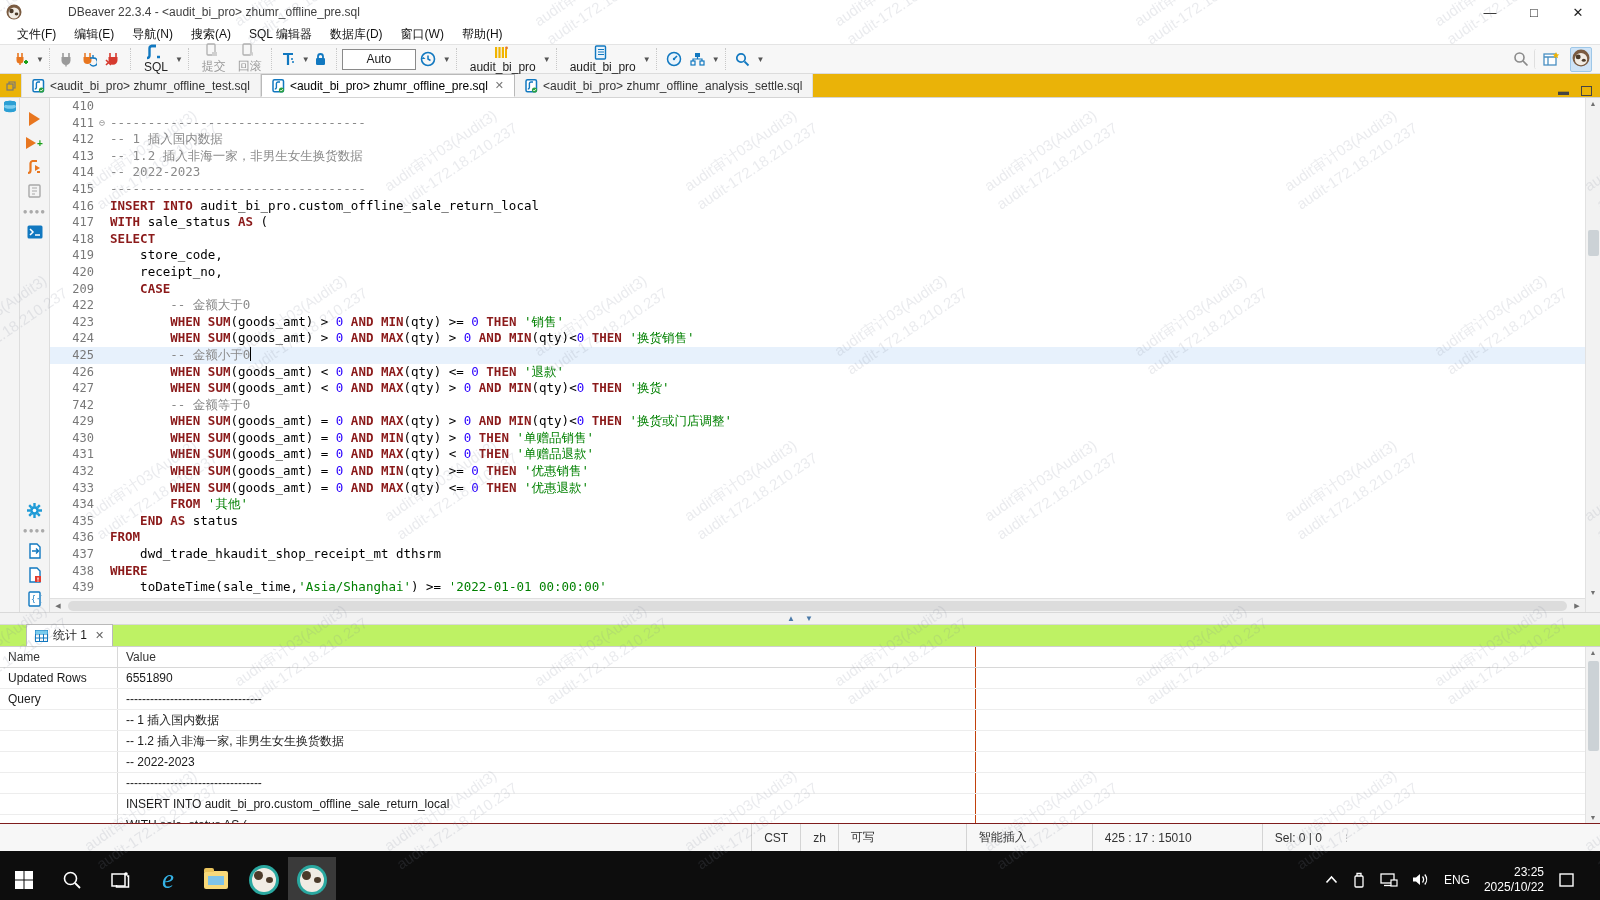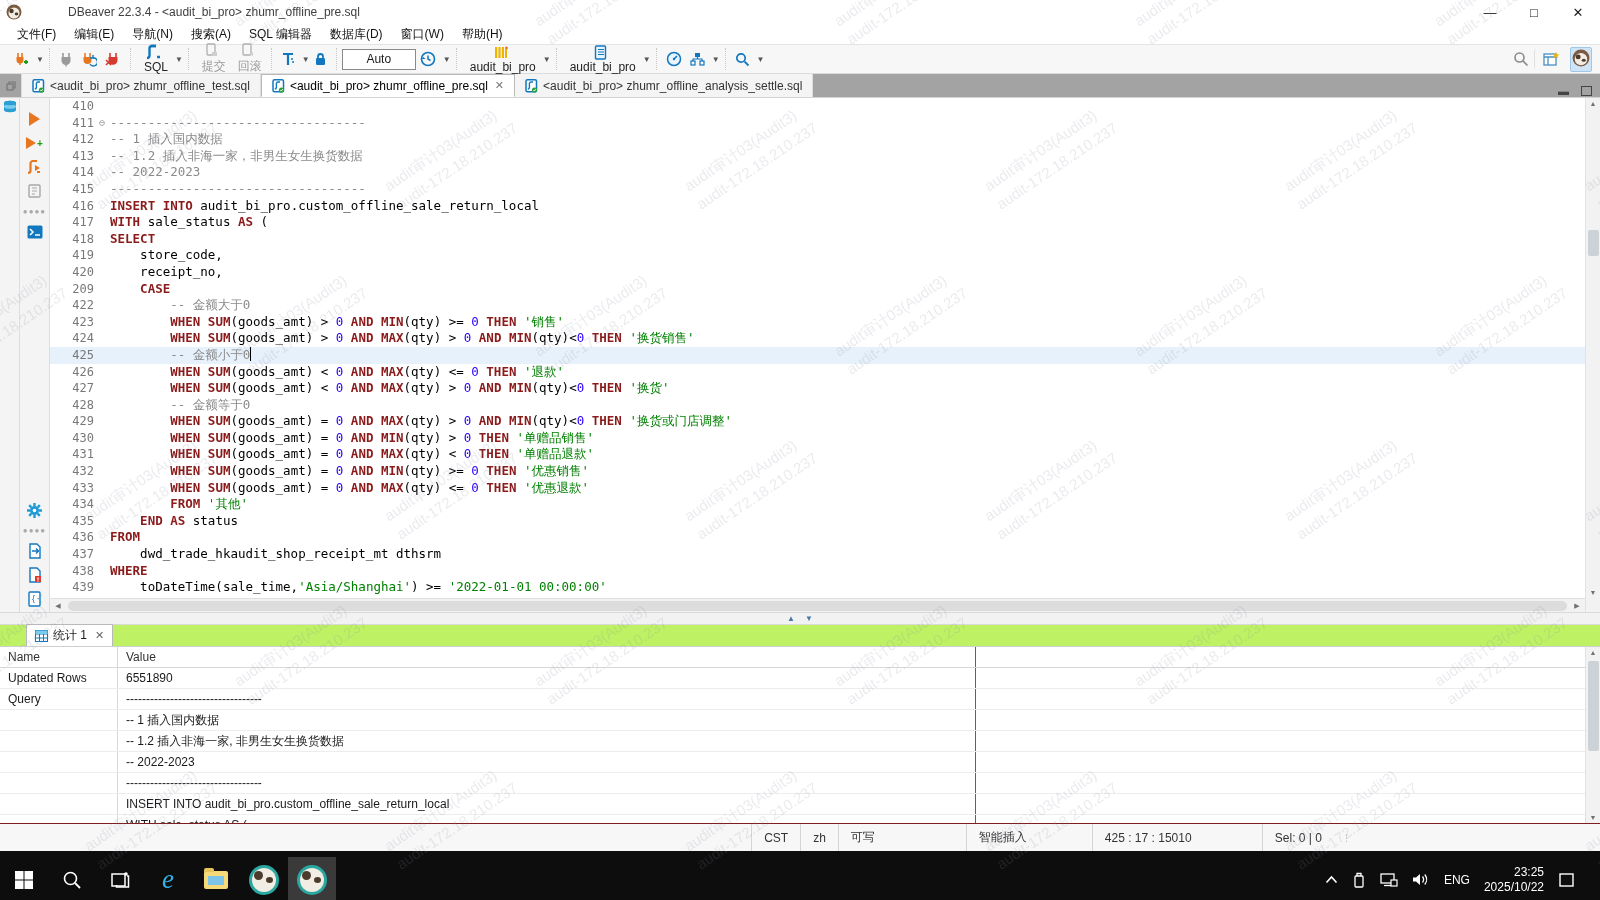--- a/index.html
+++ b/index.html
@@ -28,21 +28,21 @@
   .tbtn { display:flex; align-items:center; padding:2px 3px; margin:0 1px; border-radius:2px;flex-direction:column; }
   .tbtn svg { display:block; }
   .ddn { font-size:8px; color:#555; margin-left:3px; }
   .tlabel { font-size:12px; margin-left:4px; color:#222; }
   .tlabel.dis { color:#9a9a9a; }
   .combo { width:74px; height:21px; border:1px solid #8a8a8a; background:#fff; display:flex; align-items:center; justify-content:center; font-size:12px; }
   .tb-right { margin-left:auto; display:flex; align-items:center; }
   .avatar-box { background:#cfe4f7; border:1px solid #9ec7e8; border-radius:2px; padding:1px; margin-left:6px; margin-right:4px; }
 
   
-  .tabbar { height:24px; background:#a3a3a3; border-bottom:1px solid #d4d4d4; display:flex; align-items:flex-end; }
+  .tabbar { height:24px; background:#eab308; border-bottom:1px solid #d4d4d4; display:flex; align-items:flex-end; }
   .tabbar-left { width:22px; height:100%; border-right:1px solid #ddd; display:flex; align-items:center; justify-content:center; }
   .etab { display:flex; align-items:center; height:23px; padding:0 10px; font-size:12px; color:#333; border-right:1px solid #ddd; background:#f4f4f4; white-space:nowrap; }
   .etab.active { background:#fff; border:1px solid #b9b9b9; border-bottom:1px solid #fff; color:#000; }
   .etab .ticon { margin-right:5px; }
   .etab .close { margin-left:7px; color:#777; font-size:11px; }
   .tab-winbtns { margin-left:auto; display:flex; align-items:center; padding-right:8px; gap:12px; }
   .tab-winbtns span { color:#444; font-size:11px; }
 
   
   .main { height:514px; display:flex; background:#fff; }
@@ -433,21 +433,21 @@
         <div class="code-line"><span class="ln">418</span><span class="fold"></span><span class="codetxt"><span class="tok-k">SELECT</span></span></div>
         <div class="code-line"><span class="ln">419</span><span class="fold"></span><span class="codetxt"><span>    store_code,</span></span></div>
         <div class="code-line"><span class="ln">420</span><span class="fold"></span><span class="codetxt"><span>    receipt_no,</span></span></div>
         <div class="code-line"><span class="ln">209</span><span class="fold"></span><span class="codetxt"><span>    </span><span class="tok-k">CASE</span></span></div>
         <div class="code-line"><span class="ln">422</span><span class="fold"></span><span class="codetxt"><span>        </span><span class="tok-c">-- 金额大于0</span></span></div>
         <div class="code-line"><span class="ln">423</span><span class="fold"></span><span class="codetxt"><span>        </span><span class="tok-k">WHEN</span><span> </span><span class="tok-k">SUM</span><span>(goods_amt) &gt; </span><span class="tok-n">0</span><span> </span><span class="tok-k">AND</span><span> </span><span class="tok-k">MIN</span><span>(qty) &gt;= </span><span class="tok-n">0</span><span> </span><span class="tok-k">THEN</span><span> </span><span class="tok-s">'销售'</span></span></div>
         <div class="code-line"><span class="ln">424</span><span class="fold"></span><span class="codetxt"><span>        </span><span class="tok-k">WHEN</span><span> </span><span class="tok-k">SUM</span><span>(goods_amt) &gt; </span><span class="tok-n">0</span><span> </span><span class="tok-k">AND</span><span> </span><span class="tok-k">MAX</span><span>(qty) &gt; </span><span class="tok-n">0</span><span> </span><span class="tok-k">AND</span><span> </span><span class="tok-k">MIN</span><span>(qty)&lt;</span><span class="tok-n">0</span><span> </span><span class="tok-k">THEN</span><span> </span><span class="tok-s">'换货销售'</span></span></div>
         <div class="code-line current"><span class="ln">425</span><span class="fold"></span><span class="codetxt"><span>        </span><span class="tok-c">-- 金额小于0</span><span class="caret"></span></span></div>
         <div class="code-line"><span class="ln">426</span><span class="fold"></span><span class="codetxt"><span>        </span><span class="tok-k">WHEN</span><span> </span><span class="tok-k">SUM</span><span>(goods_amt) &lt; </span><span class="tok-n">0</span><span> </span><span class="tok-k">AND</span><span> </span><span class="tok-k">MAX</span><span>(qty) &lt;= </span><span class="tok-n">0</span><span> </span><span class="tok-k">THEN</span><span> </span><span class="tok-s">'退款'</span></span></div>
         <div class="code-line"><span class="ln">427</span><span class="fold"></span><span class="codetxt"><span>        </span><span class="tok-k">WHEN</span><span> </span><span class="tok-k">SUM</span><span>(goods_amt) &lt; </span><span class="tok-n">0</span><span> </span><span class="tok-k">AND</span><span> </span><span class="tok-k">MAX</span><span>(qty) &gt; </span><span class="tok-n">0</span><span> </span><span class="tok-k">AND</span><span> </span><span class="tok-k">MIN</span><span>(qty)&lt;</span><span class="tok-n">0</span><span> </span><span class="tok-k">THEN</span><span> </span><span class="tok-s">'换货'</span></span></div>
-        <div class="code-line"><span class="ln">428</span><span class="fold"></span><span class="codetxt"><span>        </span><span class="tok-c">-- 金额等于0</span></span></div>
+        <div class="code-line"><span class="ln">742</span><span class="fold"></span><span class="codetxt"><span>        </span><span class="tok-c">-- 金额等于0</span></span></div>
         <div class="code-line"><span class="ln">429</span><span class="fold"></span><span class="codetxt"><span>        </span><span class="tok-k">WHEN</span><span> </span><span class="tok-k">SUM</span><span>(goods_amt) = </span><span class="tok-n">0</span><span> </span><span class="tok-k">AND</span><span> </span><span class="tok-k">MAX</span><span>(qty) &gt; </span><span class="tok-n">0</span><span> </span><span class="tok-k">AND</span><span> </span><span class="tok-k">MIN</span><span>(qty)&lt;</span><span class="tok-n">0</span><span> </span><span class="tok-k">THEN</span><span> </span><span class="tok-s">'换货或门店调整'</span></span></div>
         <div class="code-line"><span class="ln">430</span><span class="fold"></span><span class="codetxt"><span>        </span><span class="tok-k">WHEN</span><span> </span><span class="tok-k">SUM</span><span>(goods_amt) = </span><span class="tok-n">0</span><span> </span><span class="tok-k">AND</span><span> </span><span class="tok-k">MIN</span><span>(qty) &gt; </span><span class="tok-n">0</span><span> </span><span class="tok-k">THEN</span><span> </span><span class="tok-s">'单赠品销售'</span></span></div>
         <div class="code-line"><span class="ln">431</span><span class="fold"></span><span class="codetxt"><span>        </span><span class="tok-k">WHEN</span><span> </span><span class="tok-k">SUM</span><span>(goods_amt) = </span><span class="tok-n">0</span><span> </span><span class="tok-k">AND</span><span> </span><span class="tok-k">MAX</span><span>(qty) &lt; </span><span class="tok-n">0</span><span> </span><span class="tok-k">THEN</span><span> </span><span class="tok-s">'单赠品退款'</span></span></div>
         <div class="code-line"><span class="ln">432</span><span class="fold"></span><span class="codetxt"><span>        </span><span class="tok-k">WHEN</span><span> </span><span class="tok-k">SUM</span><span>(goods_amt) = </span><span class="tok-n">0</span><span> </span><span class="tok-k">AND</span><span> </span><span class="tok-k">MIN</span><span>(qty) &gt;= </span><span class="tok-n">0</span><span> </span><span class="tok-k">THEN</span><span> </span><span class="tok-s">'优惠销售'</span></span></div>
         <div class="code-line"><span class="ln">433</span><span class="fold"></span><span class="codetxt"><span>        </span><span class="tok-k">WHEN</span><span> </span><span class="tok-k">SUM</span><span>(goods_amt) = </span><span class="tok-n">0</span><span> </span><span class="tok-k">AND</span><span> </span><span class="tok-k">MAX</span><span>(qty) &lt;= </span><span class="tok-n">0</span><span> </span><span class="tok-k">THEN</span><span> </span><span class="tok-s">'优惠退款'</span></span></div>
         <div class="code-line"><span class="ln">434</span><span class="fold"></span><span class="codetxt"><span>        </span><span class="tok-k">FROM</span><span> </span><span class="tok-s">'其他'</span></span></div>
         <div class="code-line"><span class="ln">435</span><span class="fold"></span><span class="codetxt"><span>    </span><span class="tok-k">END</span><span> </span><span class="tok-k">AS</span><span> status</span></span></div>
         <div class="code-line"><span class="ln">436</span><span class="fold"></span><span class="codetxt"><span class="tok-k">FROM</span></span></div>
         <div class="code-line"><span class="ln">437</span><span class="fold"></span><span class="codetxt"><span>    dwd_trade_hkaudit_shop_receipt_mt dthsrm</span></span></div>
         <div class="code-line"><span class="ln">438</span><span class="fold"></span><span class="codetxt"><span class="tok-k">WHERE</span></span></div>

